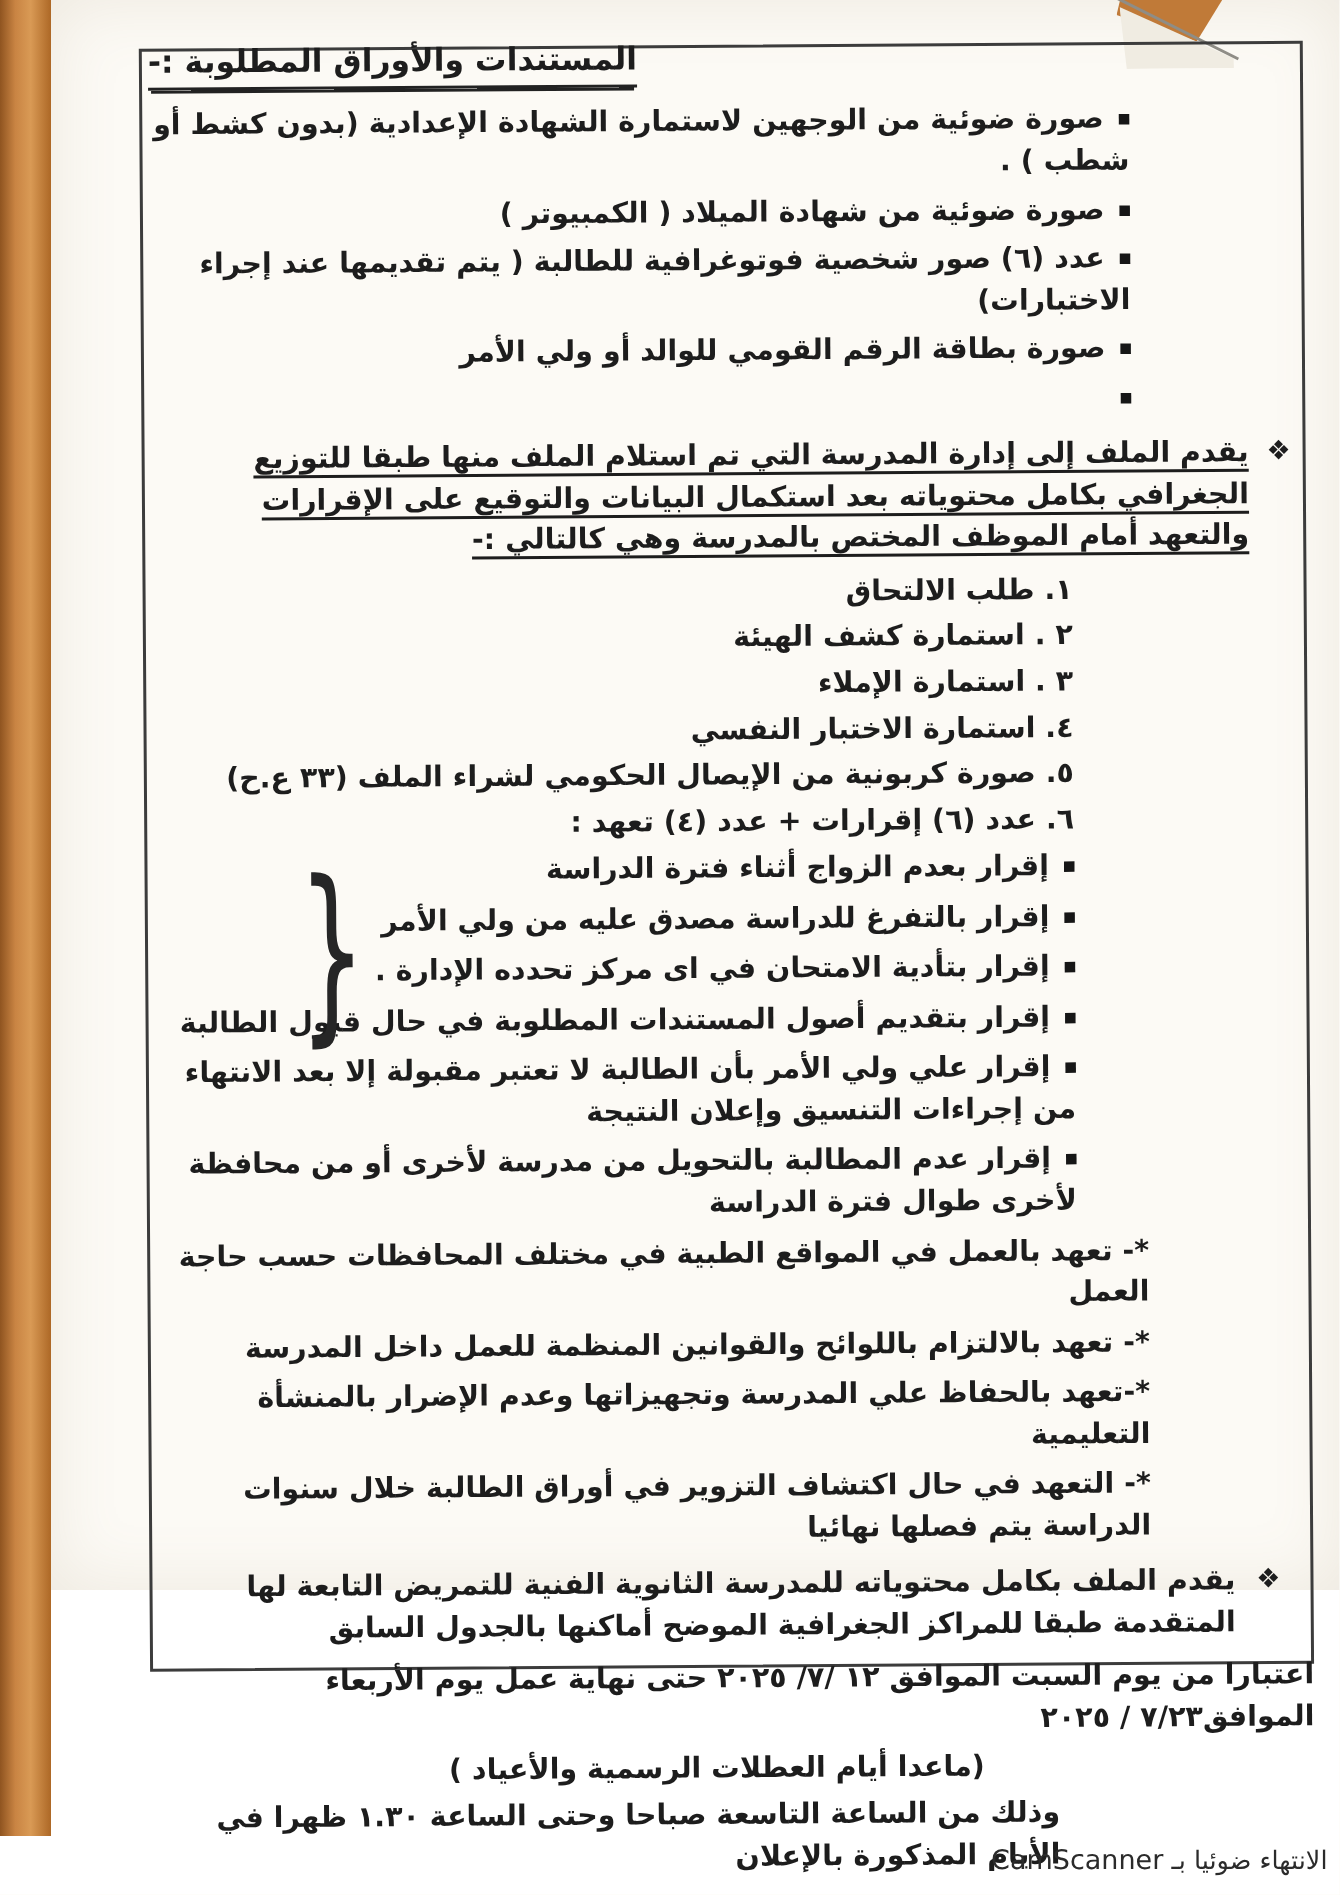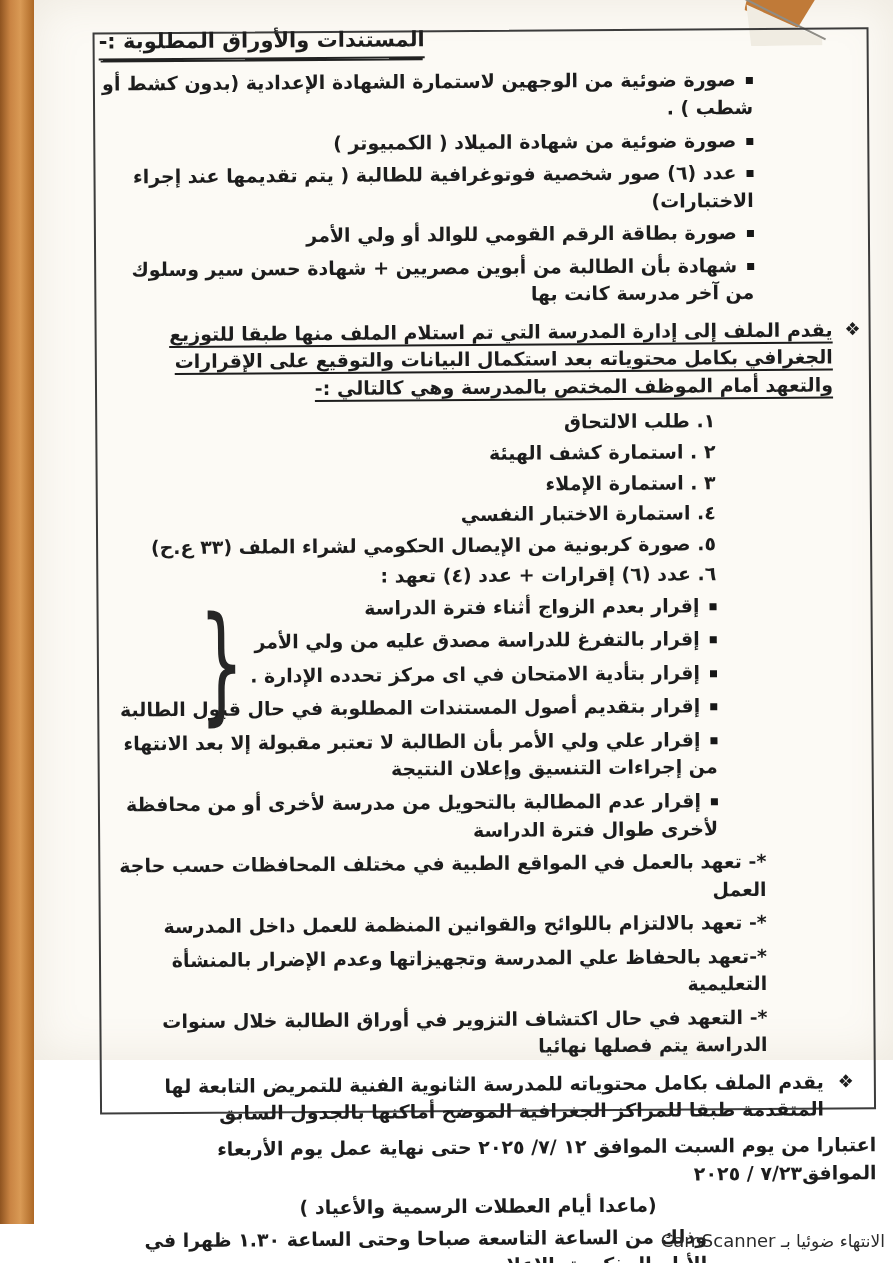--- a/index.html
+++ b/index.html
@@ -111,21 +111,21 @@
 
     <div class="content">
 
       <div class="title">المستندات والأوراق المطلوبة :-</div>
 
       <ul class="blist">
         <li><span class="sq"></span><span>صورة ضوئية من الوجهين لاستمارة الشهادة الإعدادية (بدون كشط أو شطب ) .</span></li>
         <li><span class="sq"></span><span>صورة ضوئية من شهادة الميلاد ( الكمبيوتر )</span></li>
         <li><span class="sq"></span><span>عدد (٦) صور شخصية فوتوغرافية للطالبة ( يتم تقديمها عند إجراء الاختبارات)</span></li>
         <li><span class="sq"></span><span>صورة بطاقة الرقم القومي للوالد أو ولي الأمر</span></li>
-        <li><span class="sq"></span><span>شهادة بأن الطالبة من أبوين مصريين + شهادة حسن سير وسلوك من آخر مدرسة كانت بها</span></li>
+        <li><span class="sq"></span></li>
       </ul>
 
       <div class="note underlined">
         <span class="diamond">❖</span>
         <span class="note-text">يقدم الملف إلى إدارة المدرسة التي تم استلام الملف منها طبقا للتوزيع الجغرافي بكامل محتوياته بعد استكمال البيانات والتوقيع على الإقرارات والتعهد أمام الموظف المختص بالمدرسة وهي كالتالي :-</span>
       </div>
 
       <ul class="nlist">
         <li>١. طلب الالتحاق</li>
         <li>٢ . استمارة كشف الهيئة</li>

